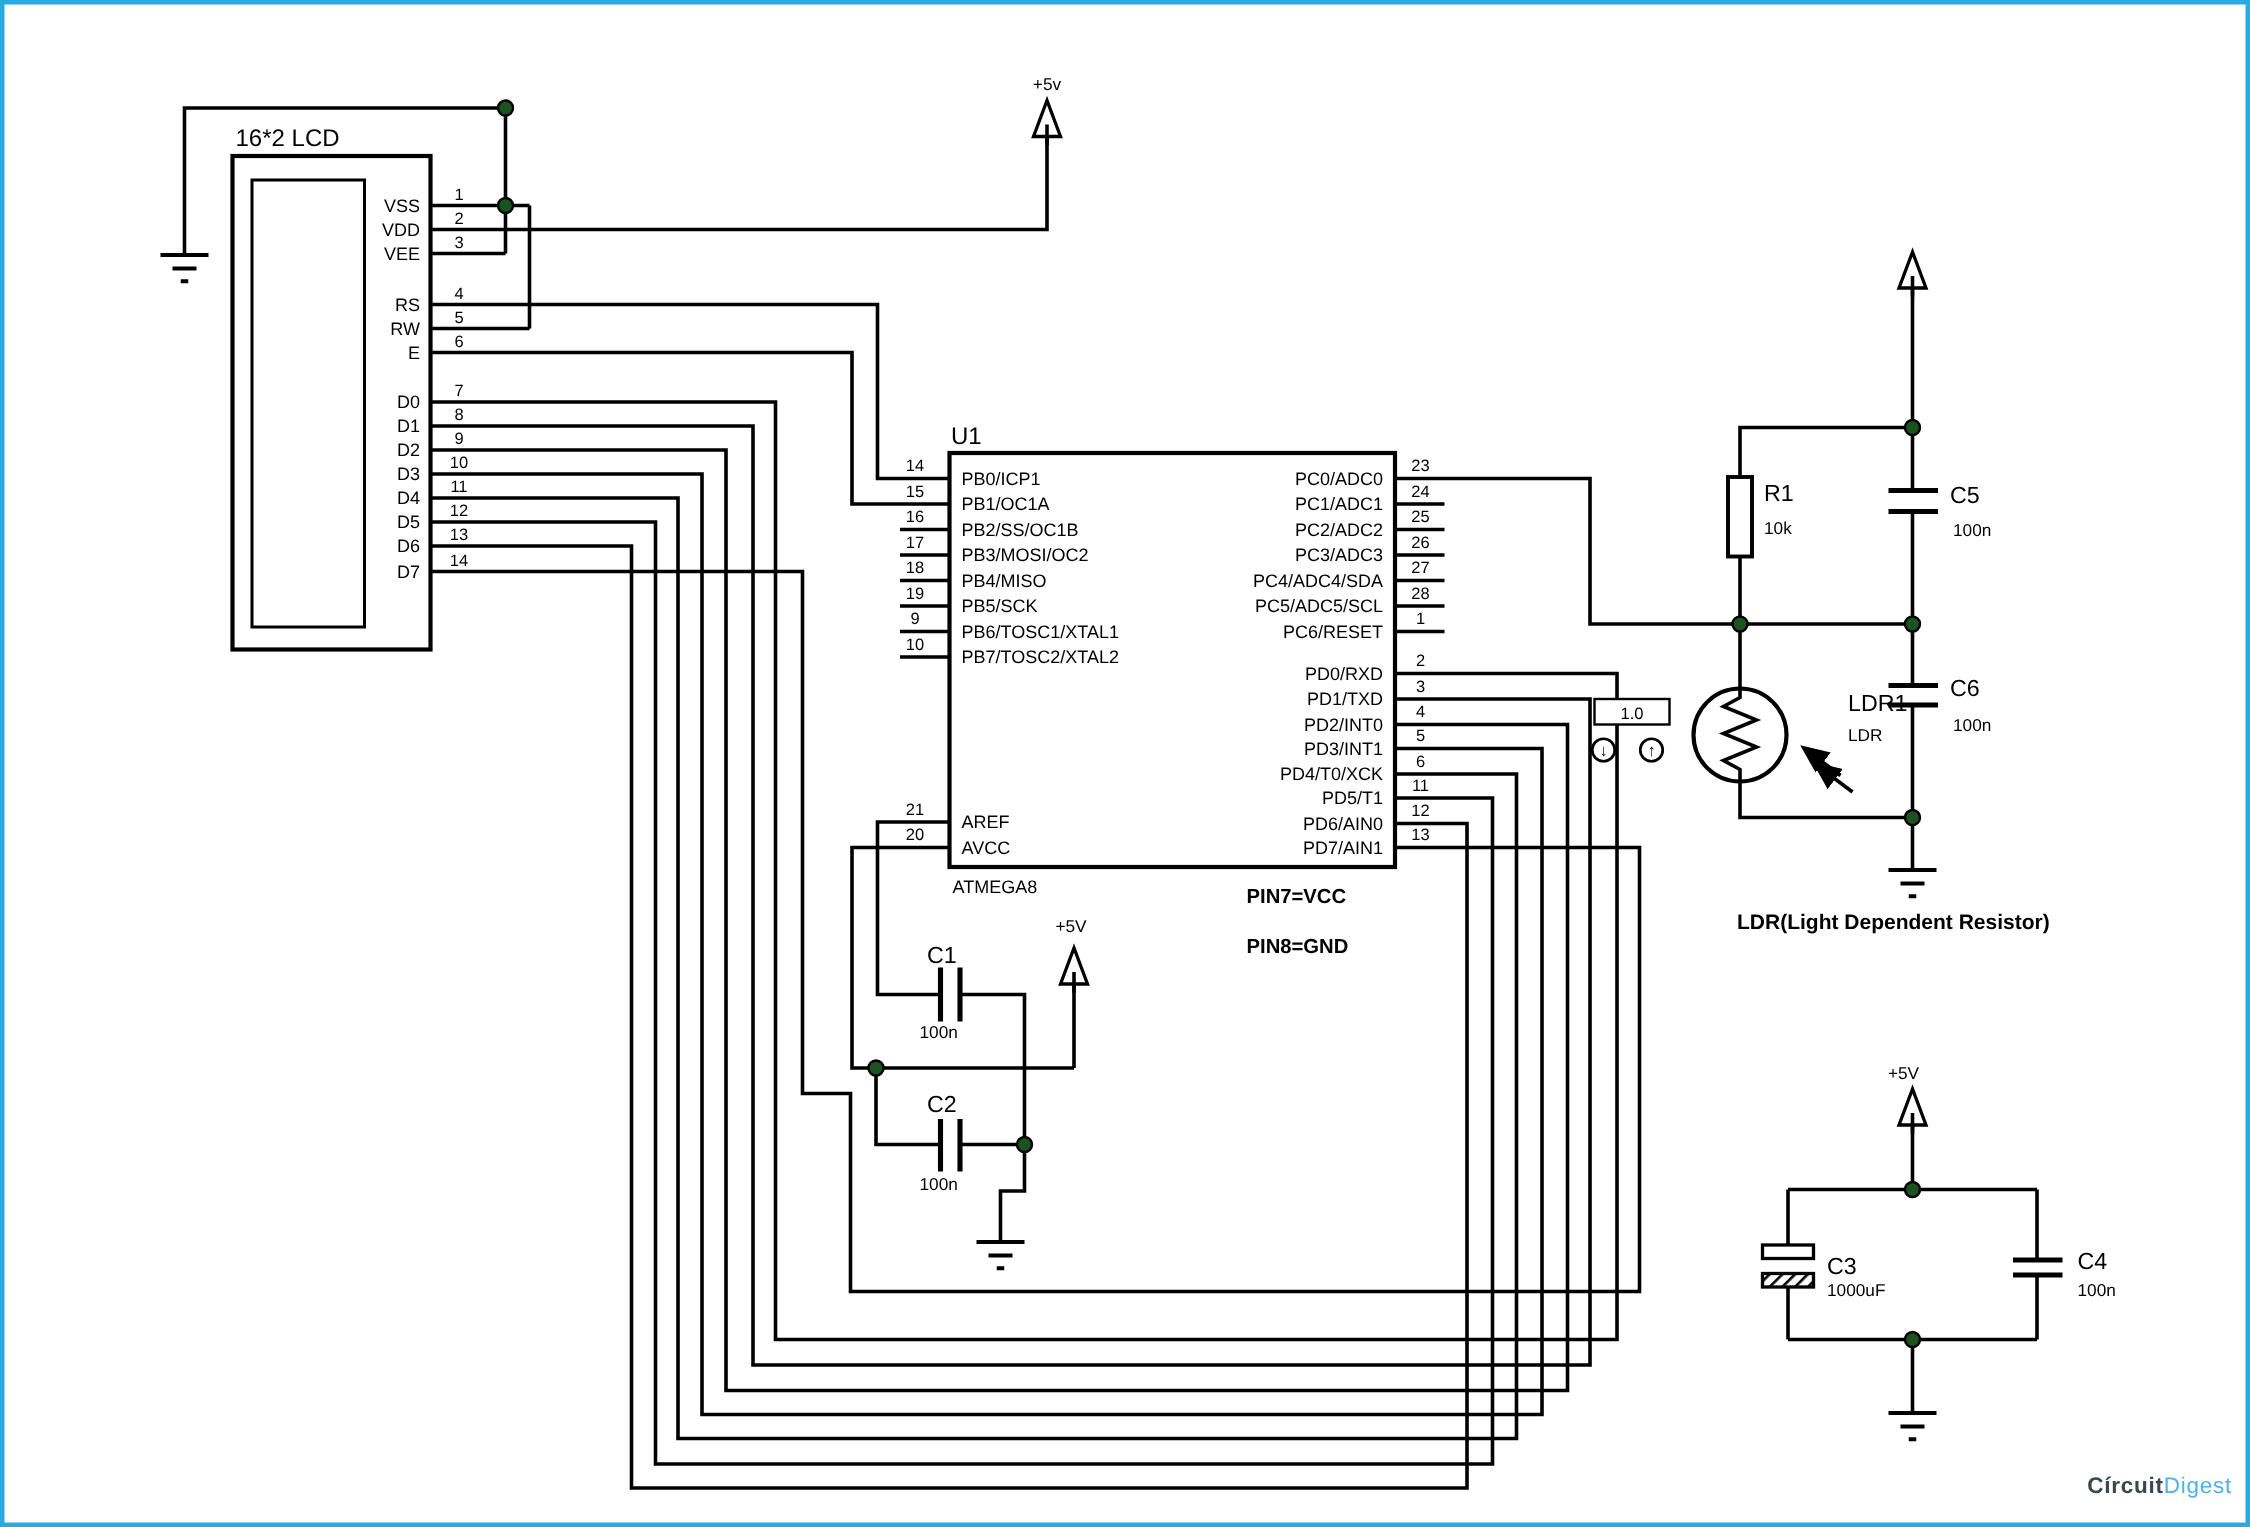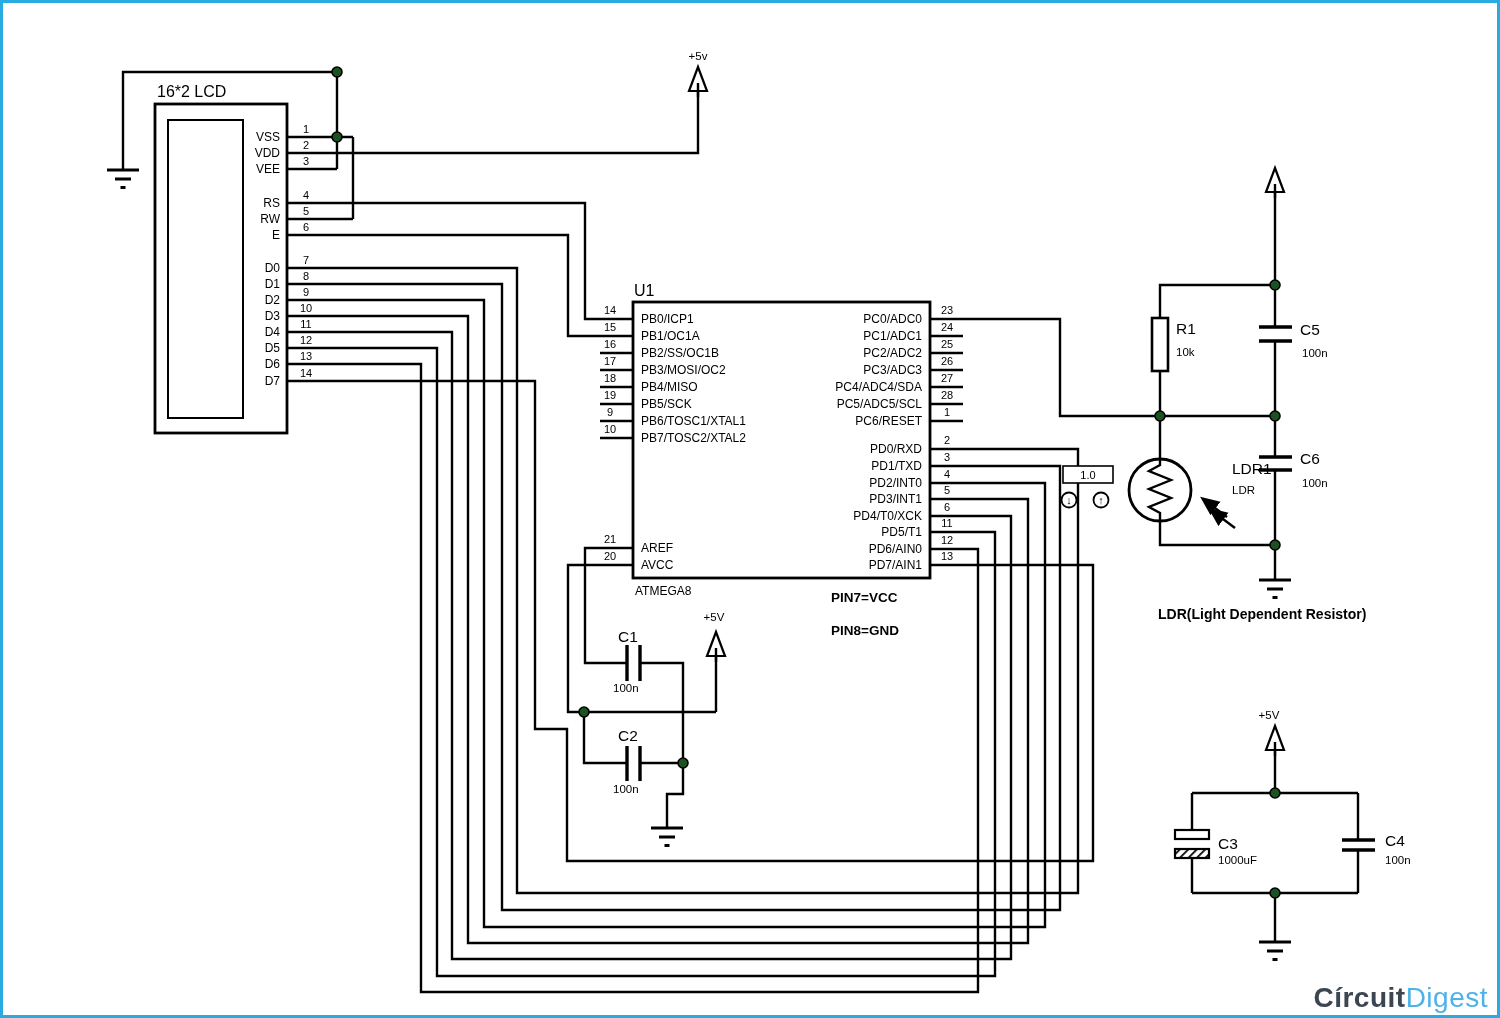--- a/index.html
+++ b/index.html
@@ -14,21 +14,21 @@
   .big{font-size:16px;}
   .note{font-size:13.5px;font-weight:bold;}
   .cap{font-size:14px;font-weight:bold;}
   .pwr{font-size:11.5px;}
   .ctl{font-size:11px;}
   .wire{stroke:#000;stroke-width:2.4;fill:none;}
   .box{stroke:#000;stroke-width:2.8;fill:none;}
   .plate{stroke:#000;stroke-width:3.4;fill:none;}
   .gnd{stroke:#000;stroke-width:2.8;fill:none;}
   .arrowhead{fill:#fff;stroke:#000;stroke-width:2.2;}
-  #logo{position:absolute;top:982px;right:12px;font-size:28px;letter-spacing:.5px;}
+  #logo{position:absolute;top:982px;right:12px;font-size:15px;letter-spacing:.5px;}
   #logo .lg1{font-weight:600;}
   #logo .lg2{font-weight:400;}
 </style>
 </head>
 <body>
 
 <div id="stage">
 <svg width="1500" height="1018" viewBox="0 0 1500 1018">
   <defs>
     <pattern id="hatch" width="6" height="6" patternUnits="userSpaceOnUse" patternTransform="rotate(45)">

